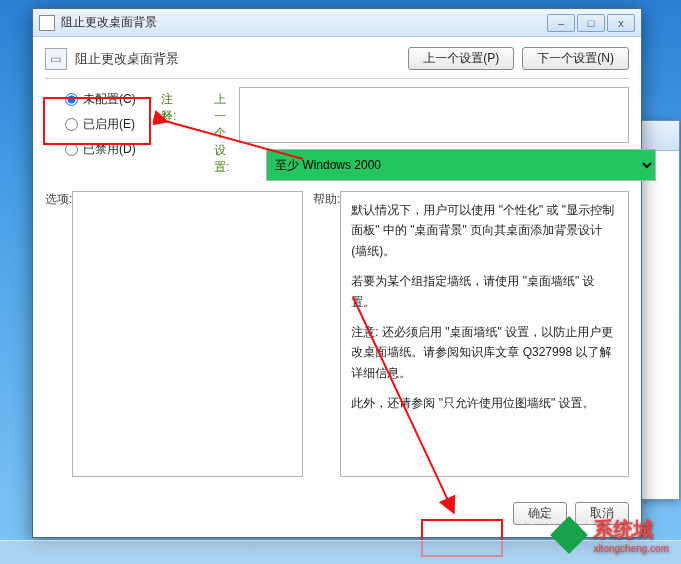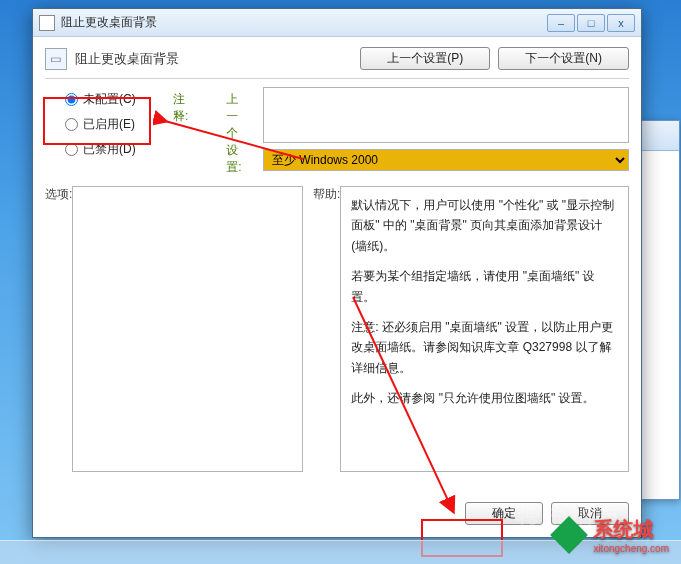--- a/index.html
+++ b/index.html
@@ -52,42 +52,42 @@
     position:absolute; top:28px; left:0; right:0; bottom:0;
     background:#fff; padding:10px 12px 10px 12px;
   }
   
   .hdr { display:flex; align-items:center; gap:8px; margin-bottom:8px;}
   .hdr .hicon { width:22px; height:22px; border:1px solid #9aa; background:#eef5ff;
     display:flex; align-items:center; justify-content:center; font-size:12px; color:#668;}
   .hdr .htitle { flex:1; font-size:13px; color:#333;}
   .navbtns { display:flex; gap:8px; }
   .btn {
-    height:23px; padding:0 26px; font-size:12px;
+    height:23px; padding:0 14px; font-size:12px;
     background:linear-gradient(#fdfdfd,#e7e7e7);
     border:1px solid #8a8a8a; border-radius:3px;
     display:inline-flex; align-items:center; justify-content:center;
     cursor:pointer; color:#222;
   }
   .sep { height:1px; background:#d0d0d0; margin:4px 0 8px;}
   
-  .cfg { display:flex; gap:18px;padding-left:20px; }
+  .cfg { display:flex; gap:6px;padding-left:20px; }
   .radios { width:90px; display:flex; flex-direction:column; gap:8px; padding-top:4px;}
   .radio-row { display:flex; align-items:center; gap:5px; color:#222;}
   .radio-row input { margin:0;}
   .labels-col { width:72px; display:flex; flex-direction:row; gap:38px; padding-top:4px; color:#4d7c0f;}
   .fields-col { flex:1; display:flex; flex-direction:column; gap:6px;}
   .textarea {
     width:100%; height:56px; resize:none;
     border:1px solid #b4b4b4; font-family:inherit; font-size:12px;
     padding:4px; background:#fff;
   }
   .sel {
-    width:100%; height:22px; border:1px solid #b4b4b4; background:#eab308;
-    padding:0 4px; font-size:12px; font-family:inherit;
+    width:100%; height:32px; border:1px solid #b4b4b4; background:#22c55e;
+    padding:0 4px; font-size:12px; font-family:inherit;margin-left:27px;
   }
   
   .lower { display:flex; gap:10px; margin-top:10px; height:286px;}
   .pane-left, .pane-right { display:flex; flex-direction:row;}
   .pane-left { width:258px;}
   .pane-right { flex:1;}
   .pane-label { color:#444; margin-bottom:4px;}
   .pane-box {
     flex:1; border:1px solid #b4b4b4; background:#fff;
     padding:8px 10px; overflow:auto; line-height:1.7; color:#222;

